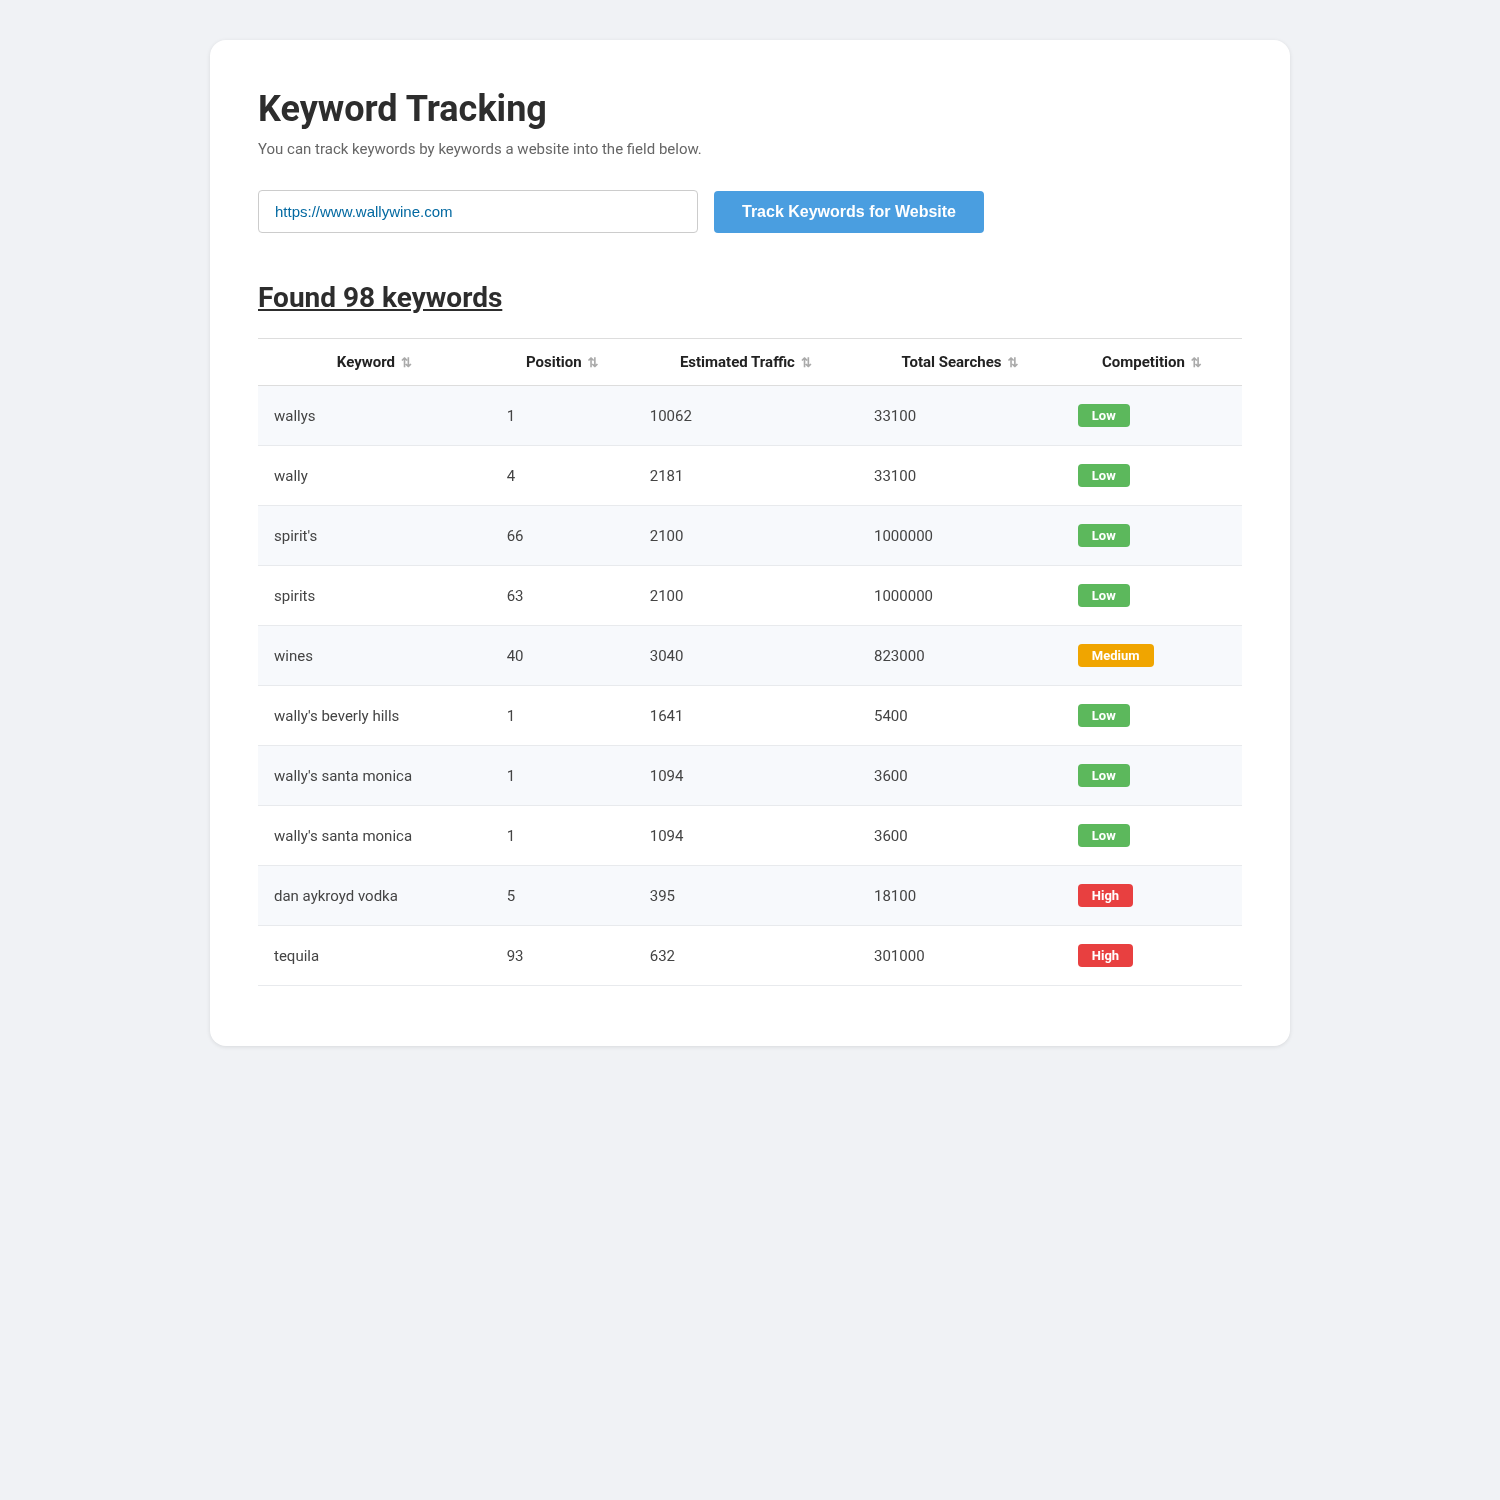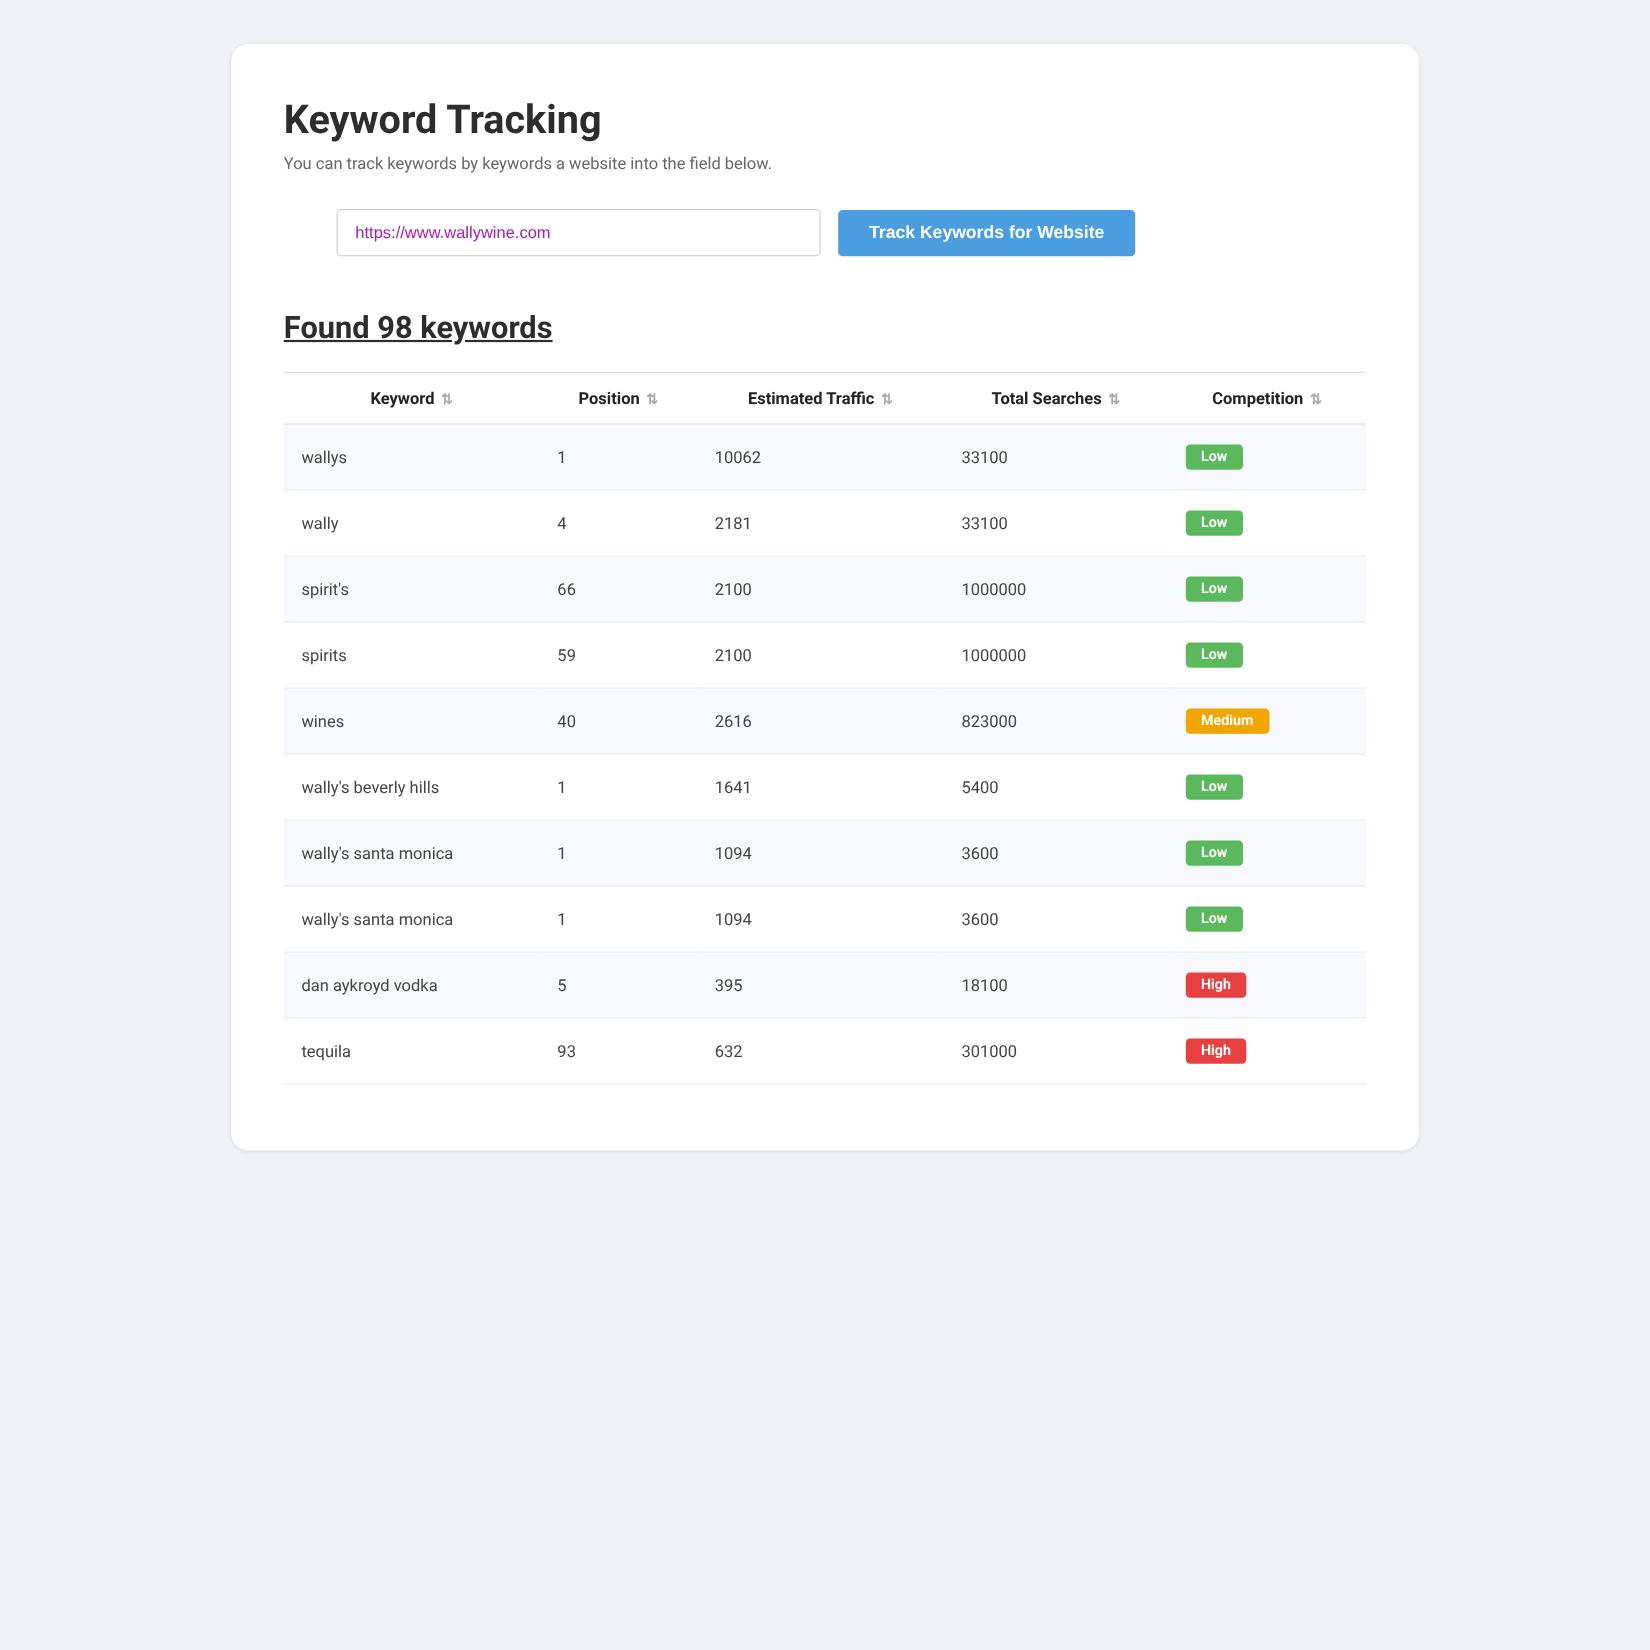--- a/index.html
+++ b/index.html
@@ -37,23 +37,22 @@
       margin-bottom: 48px;
       align-items: center;
     }
     .url-input {
       flex: 1;
       max-width: 440px;
       padding: 12px 16px;
       border: 1px solid #ccc;
       border-radius: 4px;
       font-size: 15px;
-      color: #a21caf;
+      color: #0369a1;
       outline: none;
-      margin-left: 48px;
     }
     .track-btn {
       background: #4a9ee0;
       color: #fff;
       border: none;
       border-radius: 4px;
       padding: 12px 28px;
       font-size: 16px;
       font-weight: 600;
       cursor: pointer;
@@ -155,29 +154,29 @@
         </tr>
         <tr>
           <td>spirit's</td>
           <td>66</td>
           <td>2100</td>
           <td>1000000</td>
           <td><span class="badge badge-low">Low</span></td>
         </tr>
         <tr>
           <td>spirits</td>
-          <td>59</td>
+          <td>63</td>
           <td>2100</td>
           <td>1000000</td>
           <td><span class="badge badge-low">Low</span></td>
         </tr>
         <tr>
           <td>wines</td>
           <td>40</td>
-          <td>2616</td>
+          <td>3040</td>
           <td>823000</td>
           <td><span class="badge badge-medium">Medium</span></td>
         </tr>
         <tr>
           <td>wally's beverly hills</td>
           <td>1</td>
           <td>1641</td>
           <td>5400</td>
           <td><span class="badge badge-low">Low</span></td>
         </tr>

